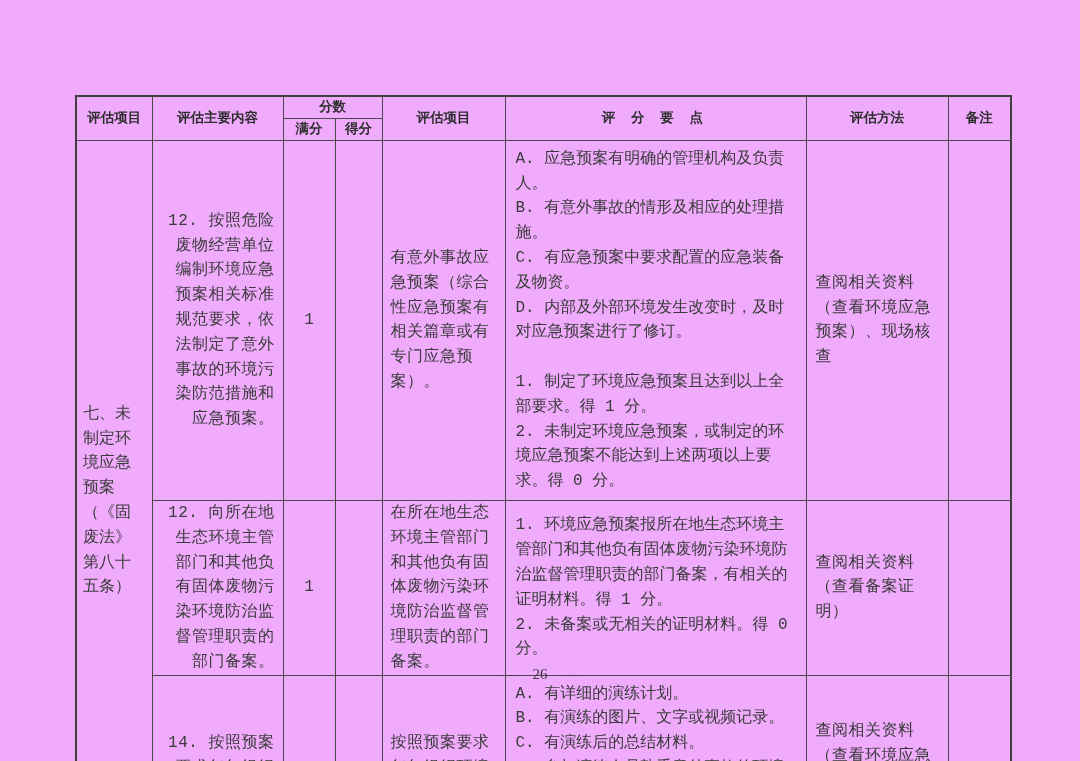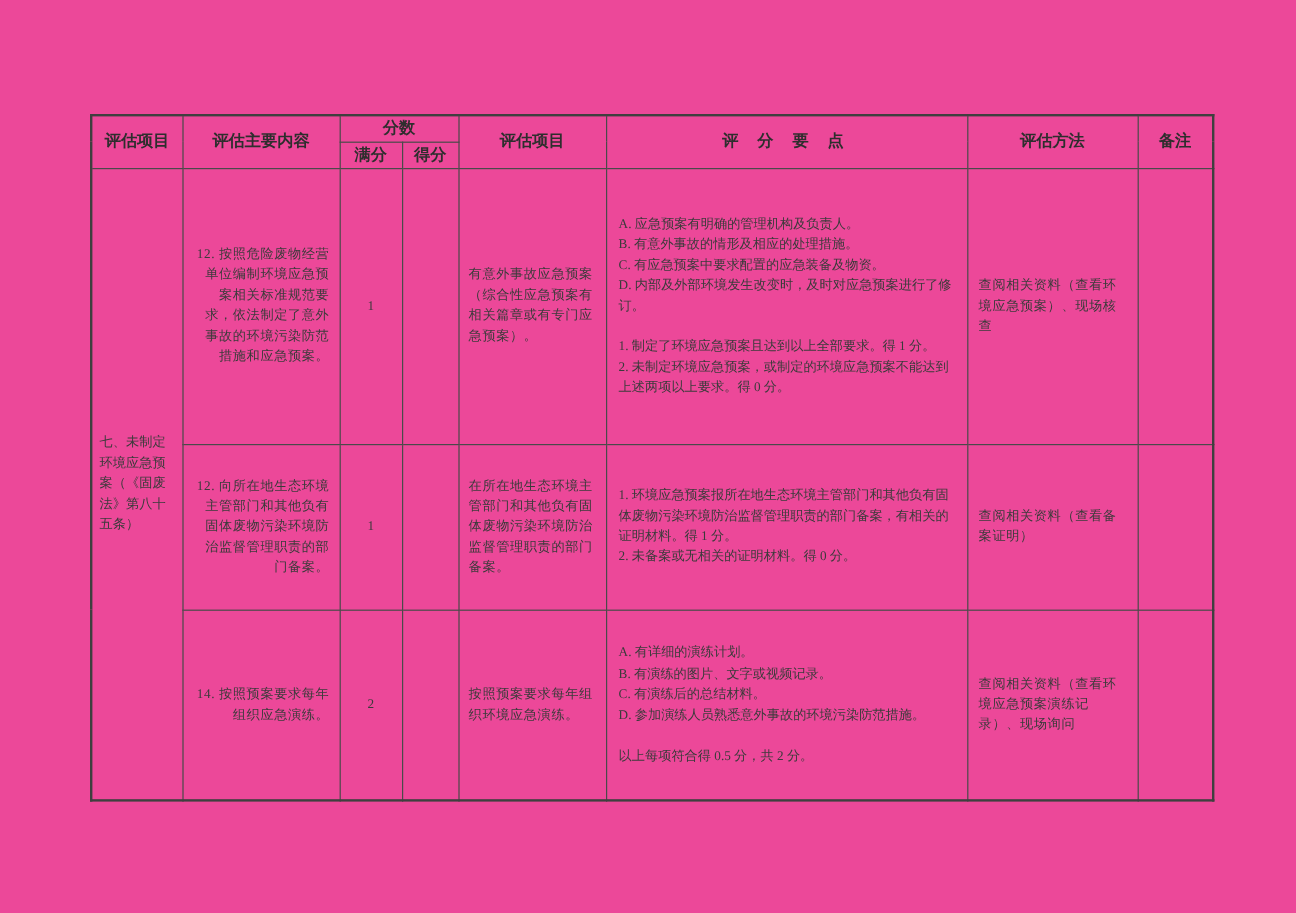--- a/index.html
+++ b/index.html
@@ -5,37 +5,38 @@
   html, body { margin: 0; padding: 0; }
   body {
     width: 1080px; height: 761px;
     background: #ffffff;
     font-family: "Liberation Serif", "DejaVu Serif", serif;
     color: #3b3b3b;
   }
   .page {
     position: relative;
     width: 1080px; height: 761px;
-    background: #ec4899;
+    background: #f0abfc;
     overflow: hidden;
   }
   table.assessment {
     position: absolute;
     left: 75px; top: 95px;
     width: 935px;
     border-collapse: collapse;
     table-layout: fixed;
     border: 2px solid #3f3f3f;
   }
   table.assessment th, table.assessment td {
     border: 1px solid #4a4a4a;
     vertical-align: middle;
-    font-size: 11px;
+    font-size: 16px;
     line-height: 1.55;
     overflow: hidden;
+    font-family: Liberation Mono, monospace;
   }
   table.assessment th {
     font-family: "Liberation Sans", "DejaVu Sans", sans-serif;
     font-weight: bold;
     font-size: 13.5px;
     color: #2e2e2e;
     text-align: center;
     padding: 0 2px;
   }
   tr.h1 { height: 20px; }
@@ -139,14 +140,15 @@
 C. 有演练后的总结材料。
 D. 参加演练人员熟悉意外事故的环境污染防范措施。
 
 以上每项符合得 0.5 分，共 2 分。</td>
       <td class="method">查阅相关资料（查看环境应急预案演练记录）、现场询问</td>
       <td class="remark"></td>
     </tr>
   </tbody>
     </table>
 
+  <div class="footer">— 26 —</div>
 
 </div>
 
 </body></html>

